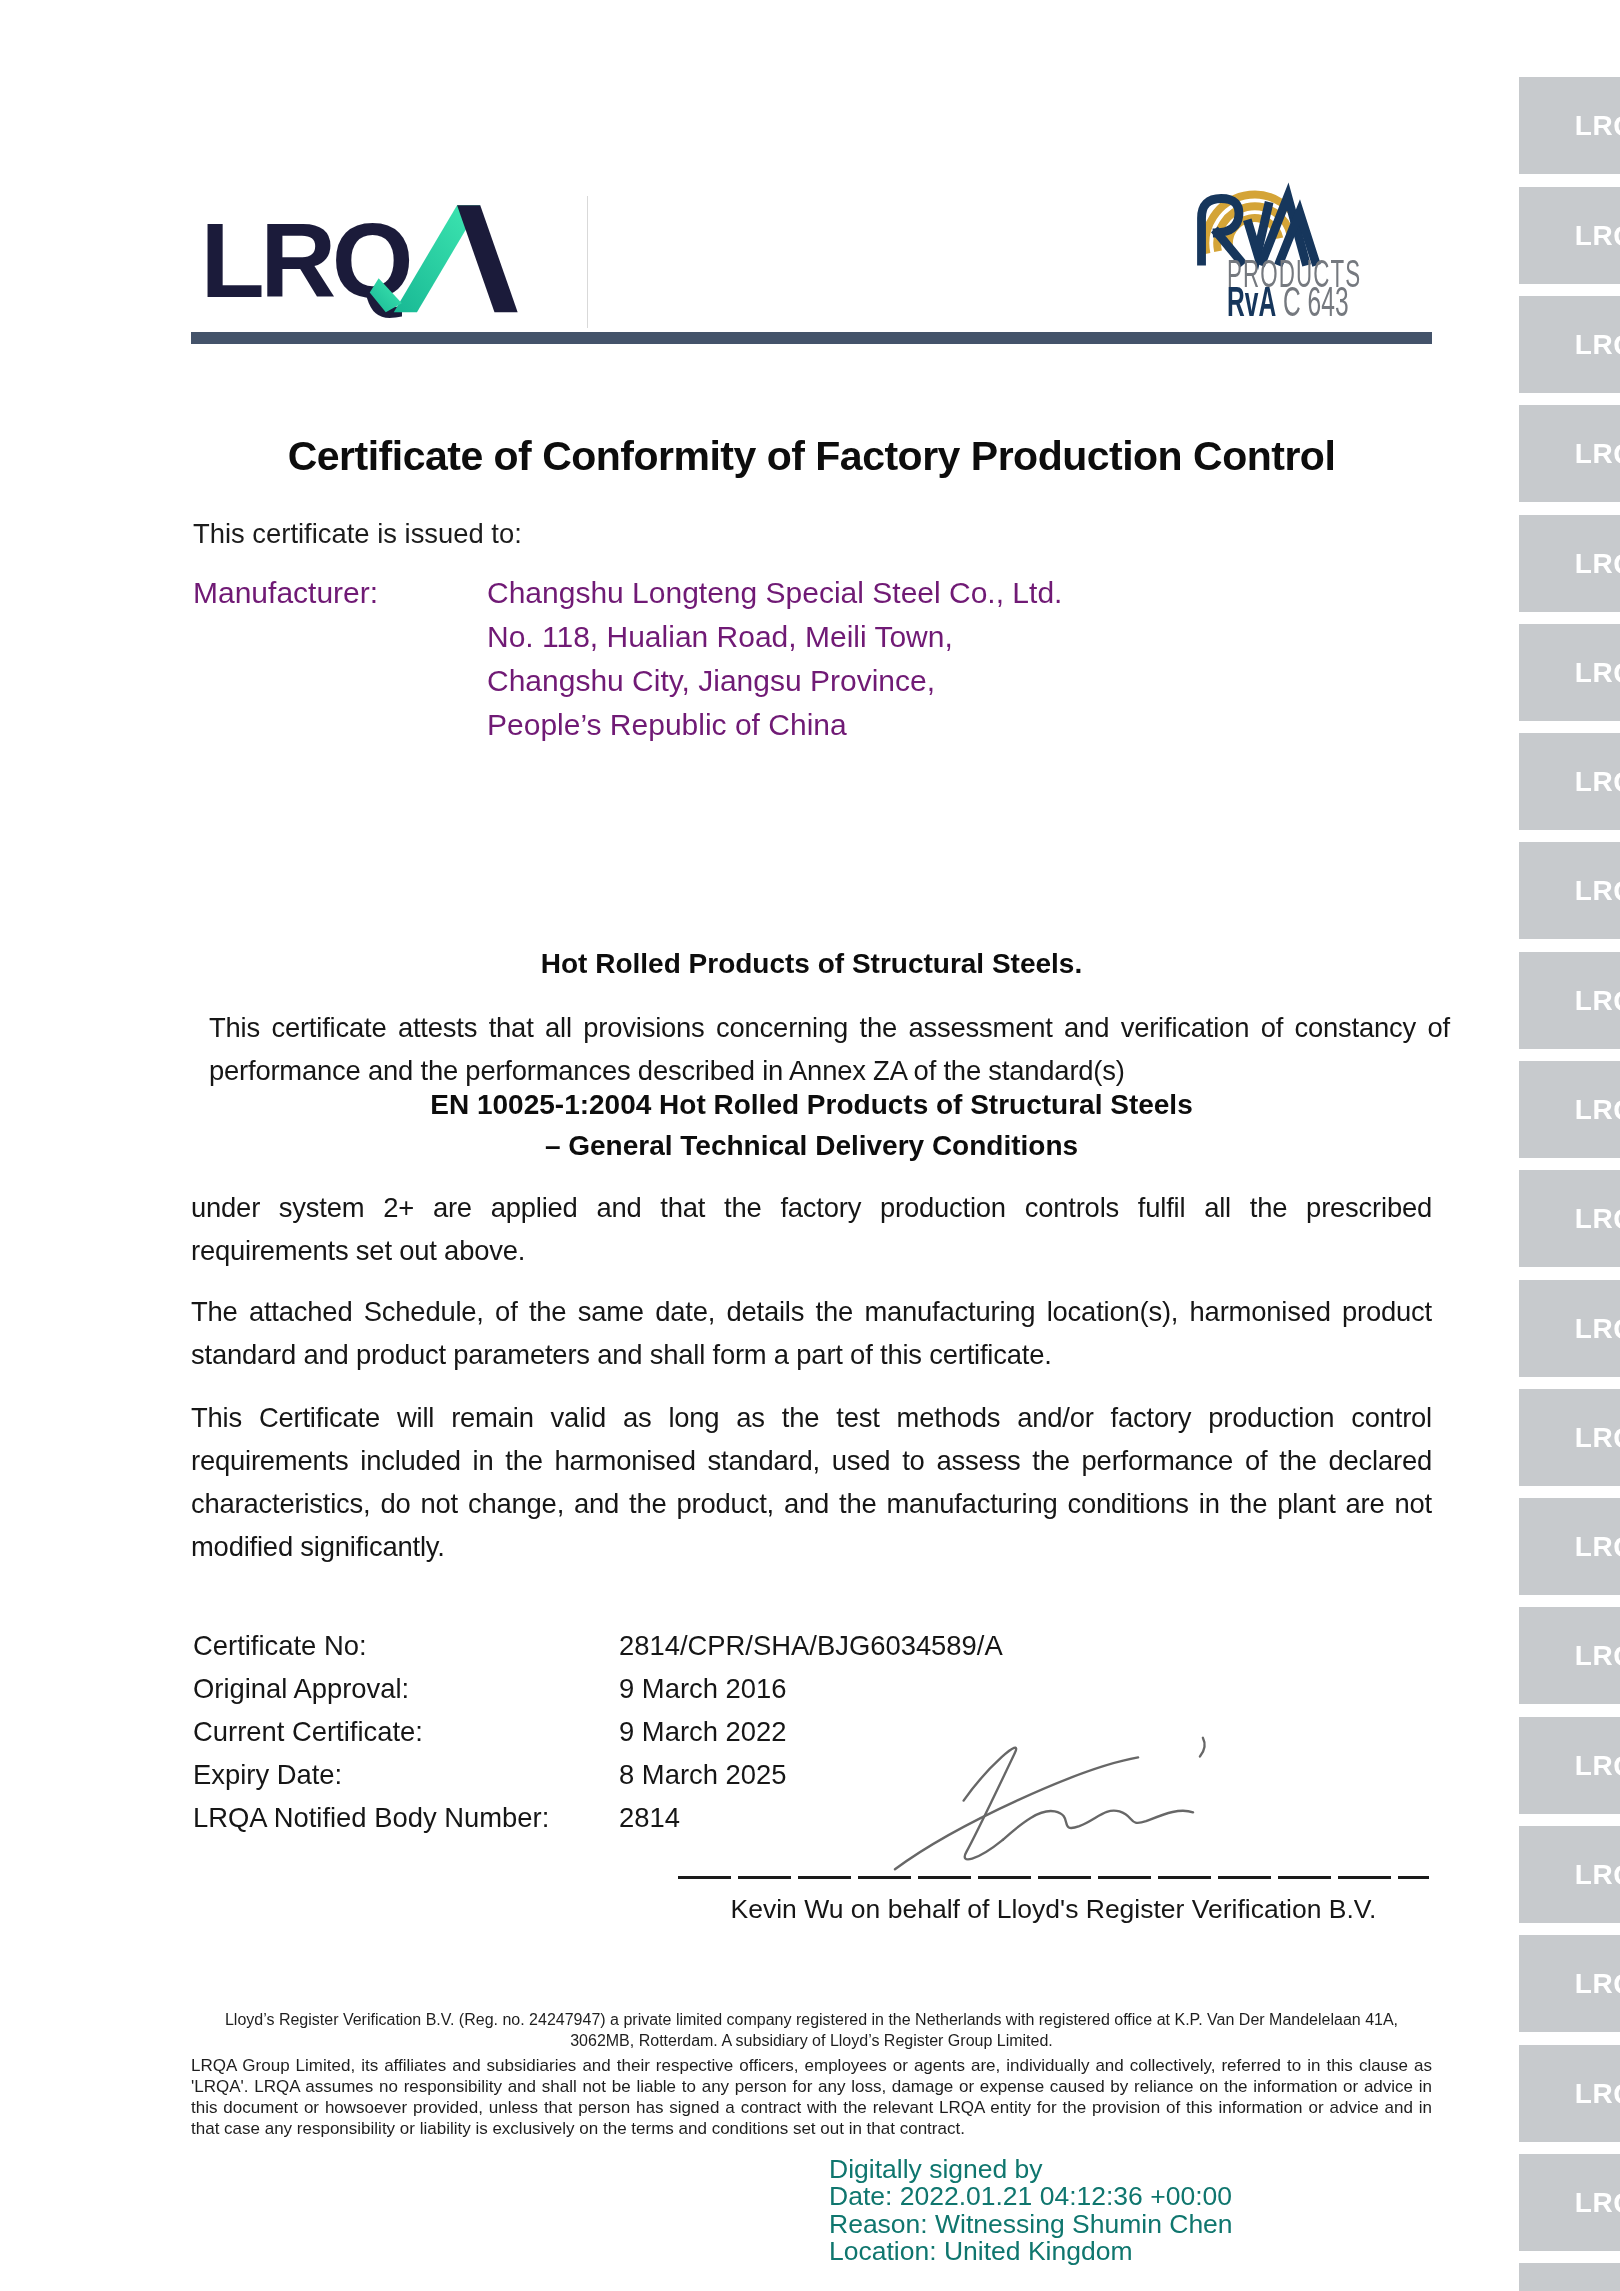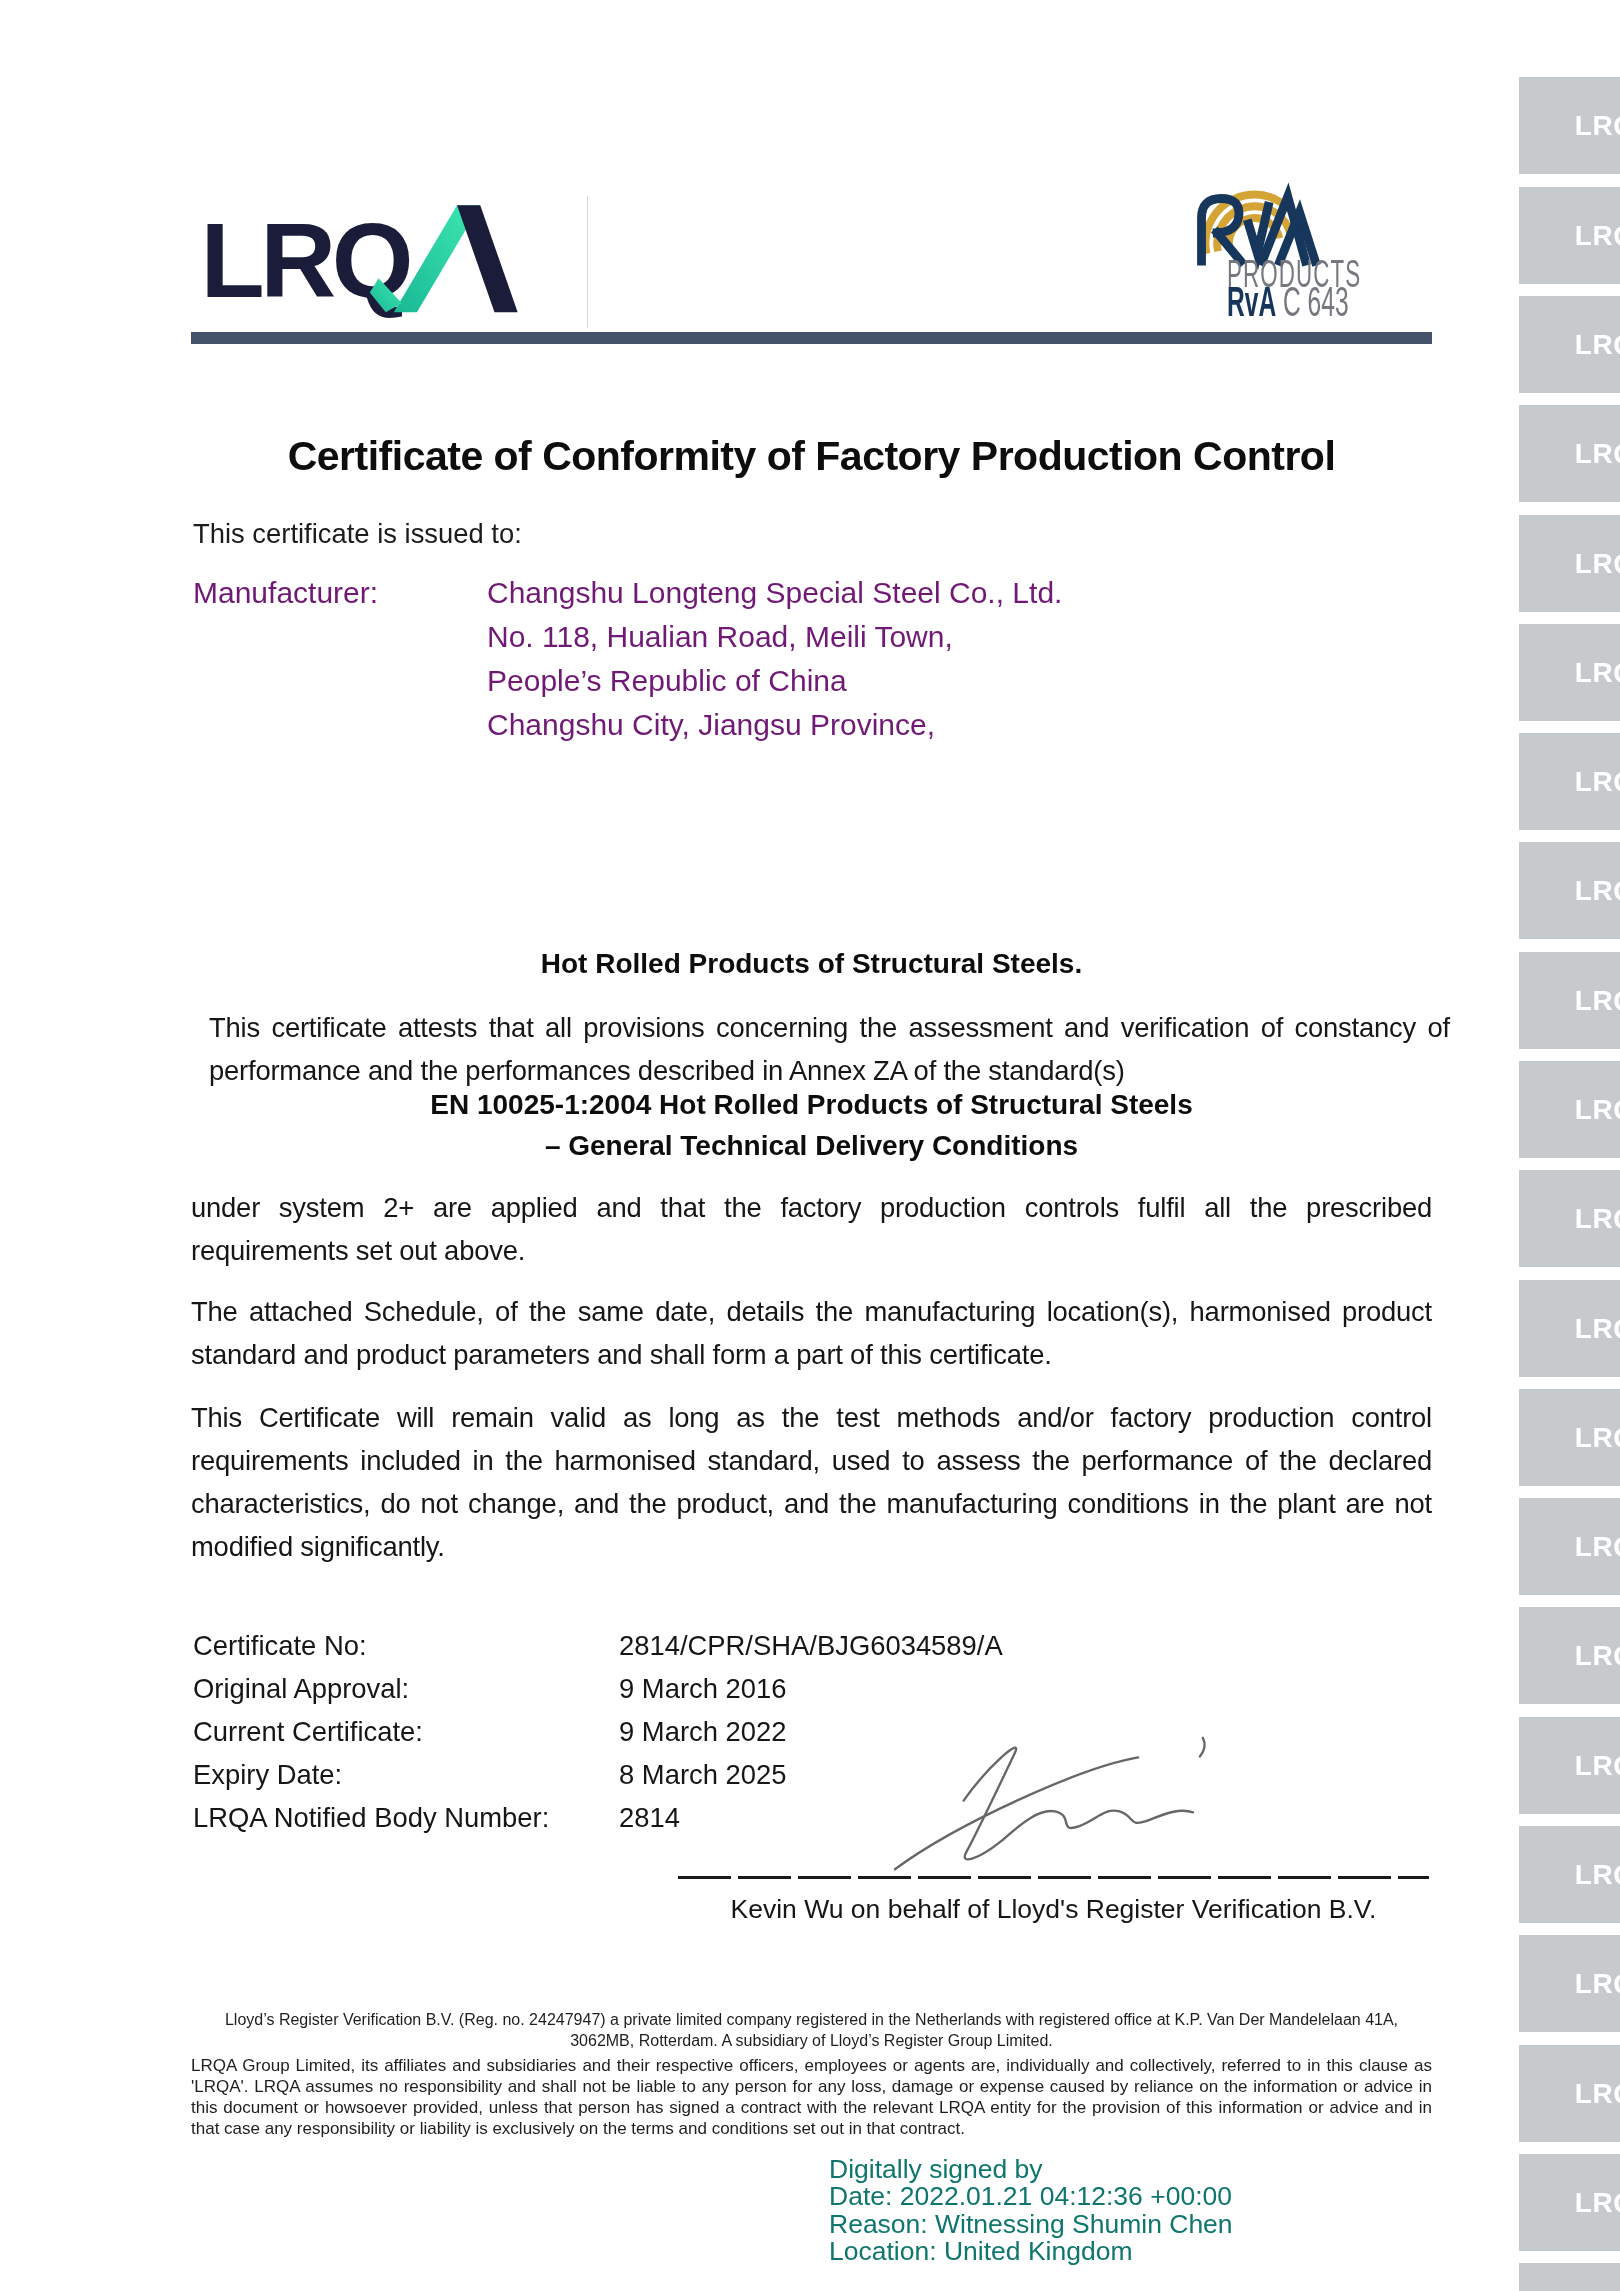--- a/index.html
+++ b/index.html
@@ -142,22 +142,22 @@
 
   <div class="title">Certificate of Conformity of Factory Production Control</div>
 
   <div class="issued-to">This certificate is issued to:</div>
 
   <div class="manu">
     <span class="manu-label">Manufacturer:</span>
     <div class="manu-lines">
       <div>Changshu Longteng Special Steel Co., Ltd.</div>
       <div>No. 118, Hualian Road, Meili Town,</div>
+      <div>Changshu City, Jiangsu Province,</div>
       <div>People’s Republic of China</div>
-      <div>Changshu City, Jiangsu Province,</div>
     </div>
   </div>
 
 
   <div class="center-bold" style="top:943px;">Hot Rolled Products of Structural Steels.</div>
 
   <p class="body-text" style="top:988px;margin:18px;">This certificate attests that all provisions concerning the assessment and verification of constancy of performance and the performances described in Annex ZA of the standard(s)</p>
 
   <div class="center-bold" style="top:1084px;">
     <div>EN 10025-1:2004 Hot Rolled Products of Structural Steels</div>

